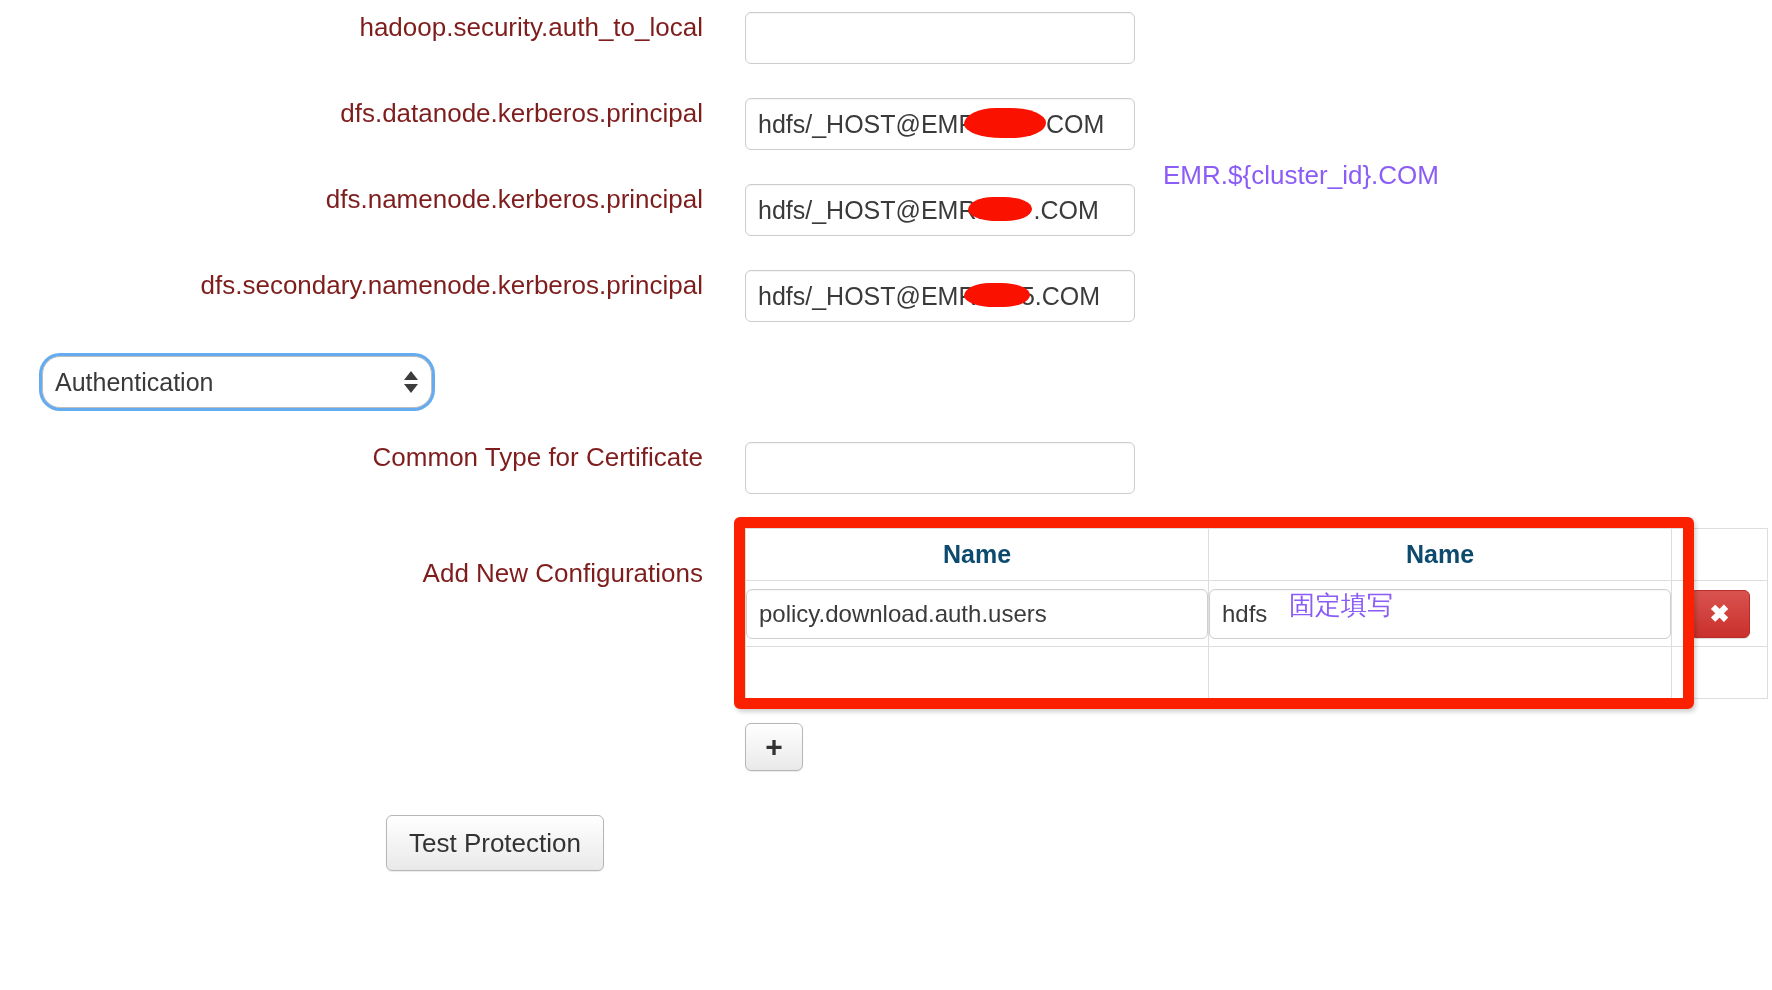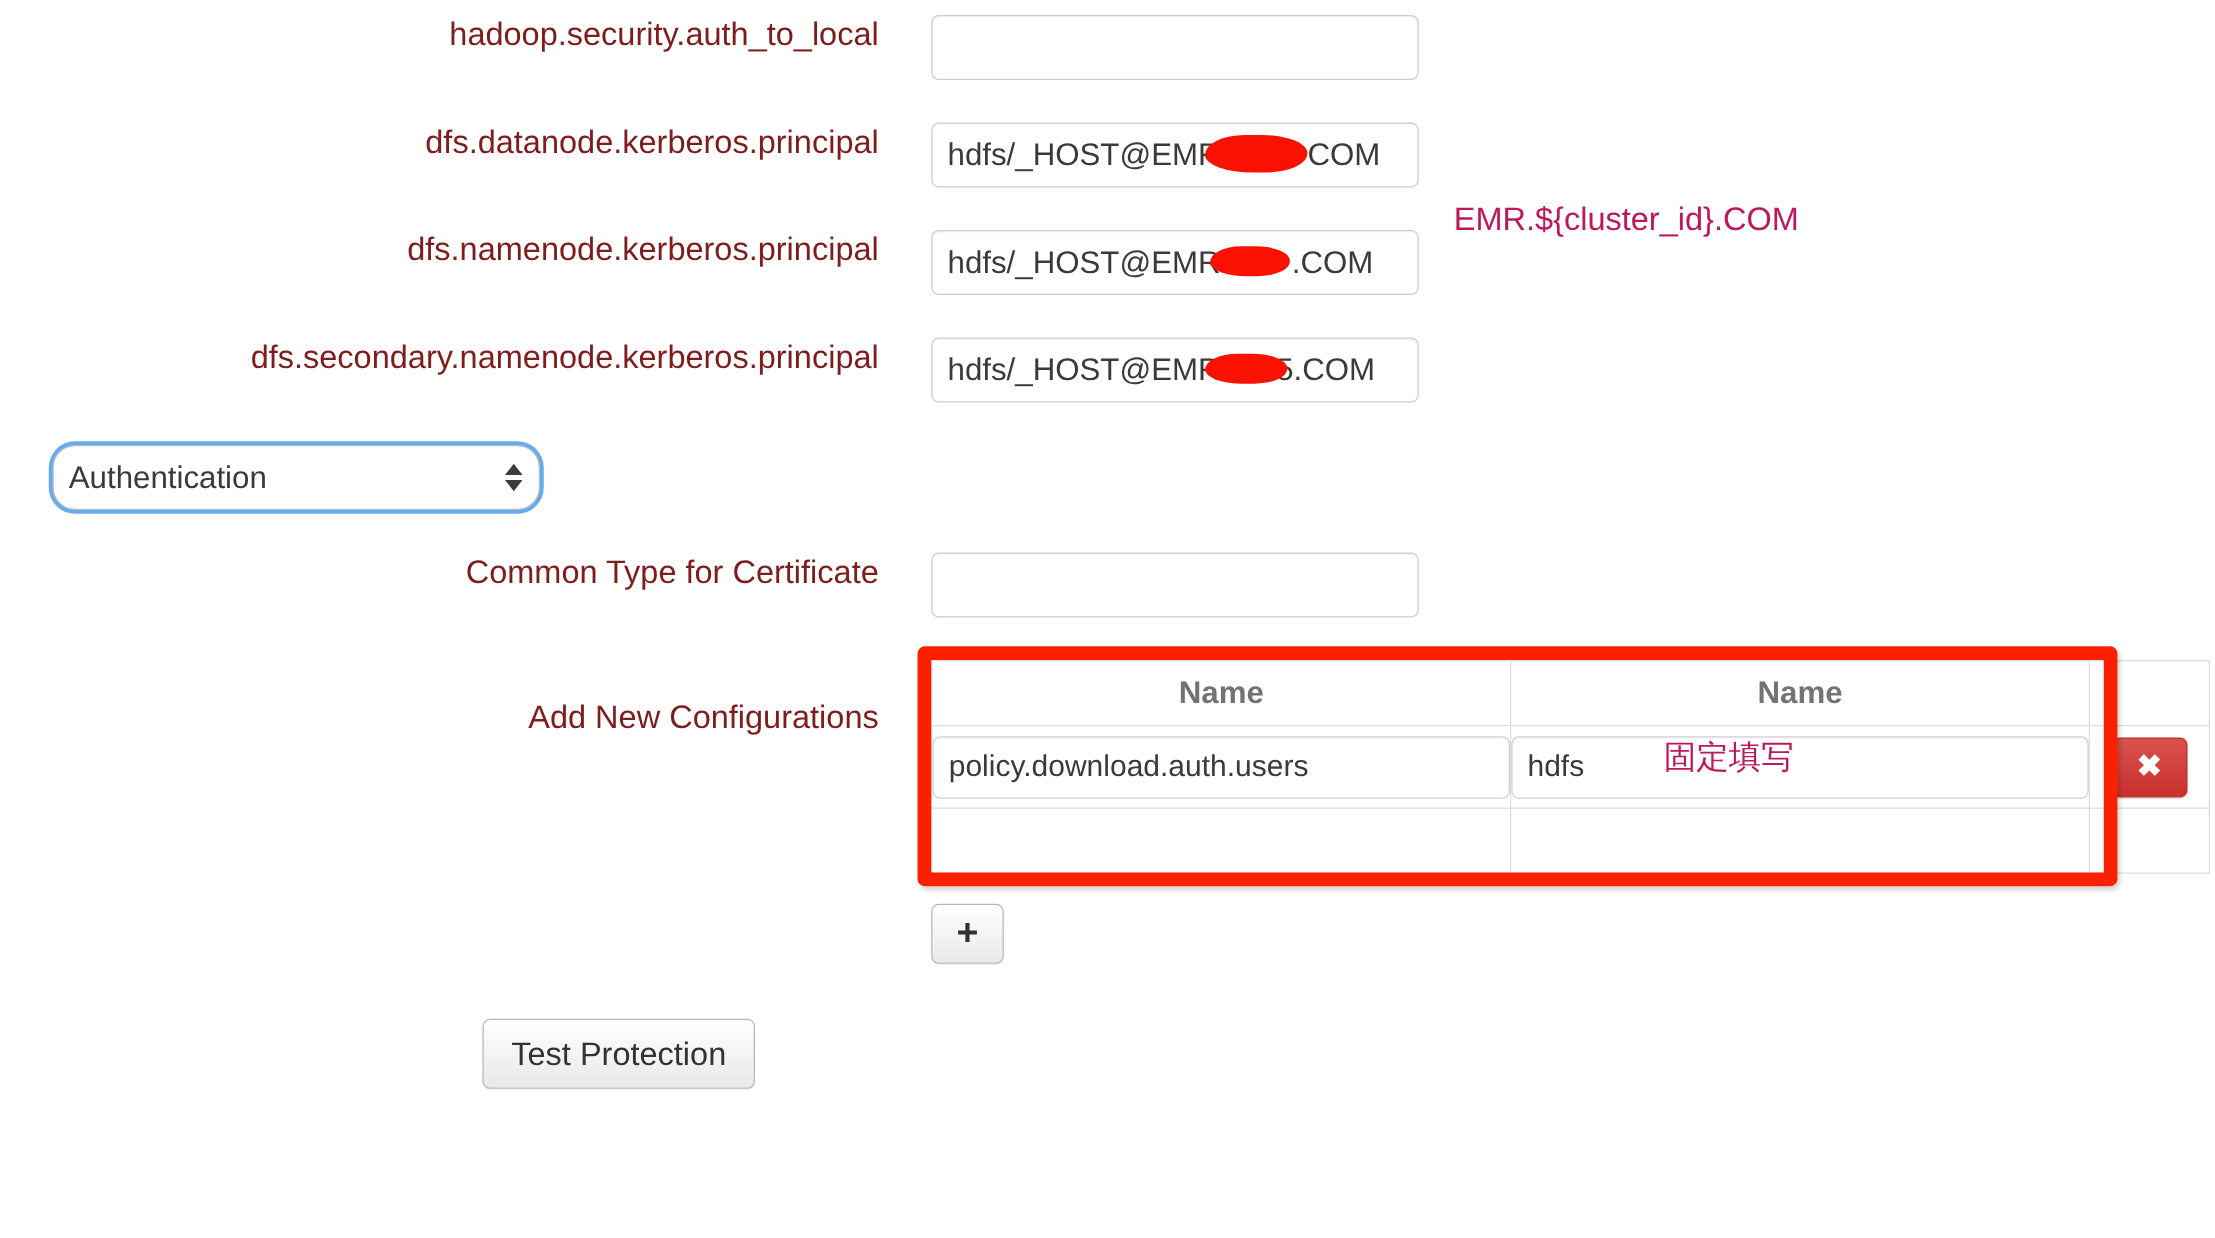--- a/index.html
+++ b/index.html
@@ -139,21 +139,21 @@
   table.config-table td {
     border: 1px solid #dddddd;
     padding: 0;
     vertical-align: middle;
   }
   table.config-table th {
     height: 52px;
     text-align: center;
     font-size: 25px;
     font-weight: bold;
-    color: #737373;
+    color: #0c4a6e;
   }
   .col-name { width: 463px; }
   .col-value { width: 463px; }
   .col-action { width: 96px; }
 
   td.cell {
     height: 66px;
     padding: 0 14px;
   }
   td.cell-action {
@@ -198,21 +198,21 @@
     position: absolute;
     border: 11px solid #fb2000;
     border-radius: 6px;
     pointer-events: none;
     box-shadow: 2px 3px 4px rgba(0,0,0,0.18);
   }
 
   
   .annot {
     position: absolute;
-    color: #be185d;
+    color: #8b5cf6;
     font-size: 26px;
     white-space: nowrap;
     font-family: "Liberation Sans", "DejaVu Sans", sans-serif;
   }
 
   
   .btn-grey {
     border: 1px solid #b6b6b6;
     border-radius: 6px;
     background: linear-gradient(to bottom, #ffffff 0%, #e9e9e9 100%);
@@ -342,21 +342,21 @@
           <tr class="footer-row">
             <td></td>
             <td></td>
             <td></td>
           </tr>
         </tbody>
       </table>
 
       <div class="red-box" style="left:-11px; top:-11px; width:960px; height:192px;"></div>
 
-      <div class="annot" style="left:586px; top:60px;">固定填写</div>
+      <div class="annot" style="left:544px; top:60px;">固定填写</div>
     </div>
   </div>
 
   <div class="row-plus after-table">
     <button class="btn-grey btn-add">+</button>
   </div>
 
   <div class="row-test">
     <button class="btn-grey btn-test">Test Protection</button>
   </div>

